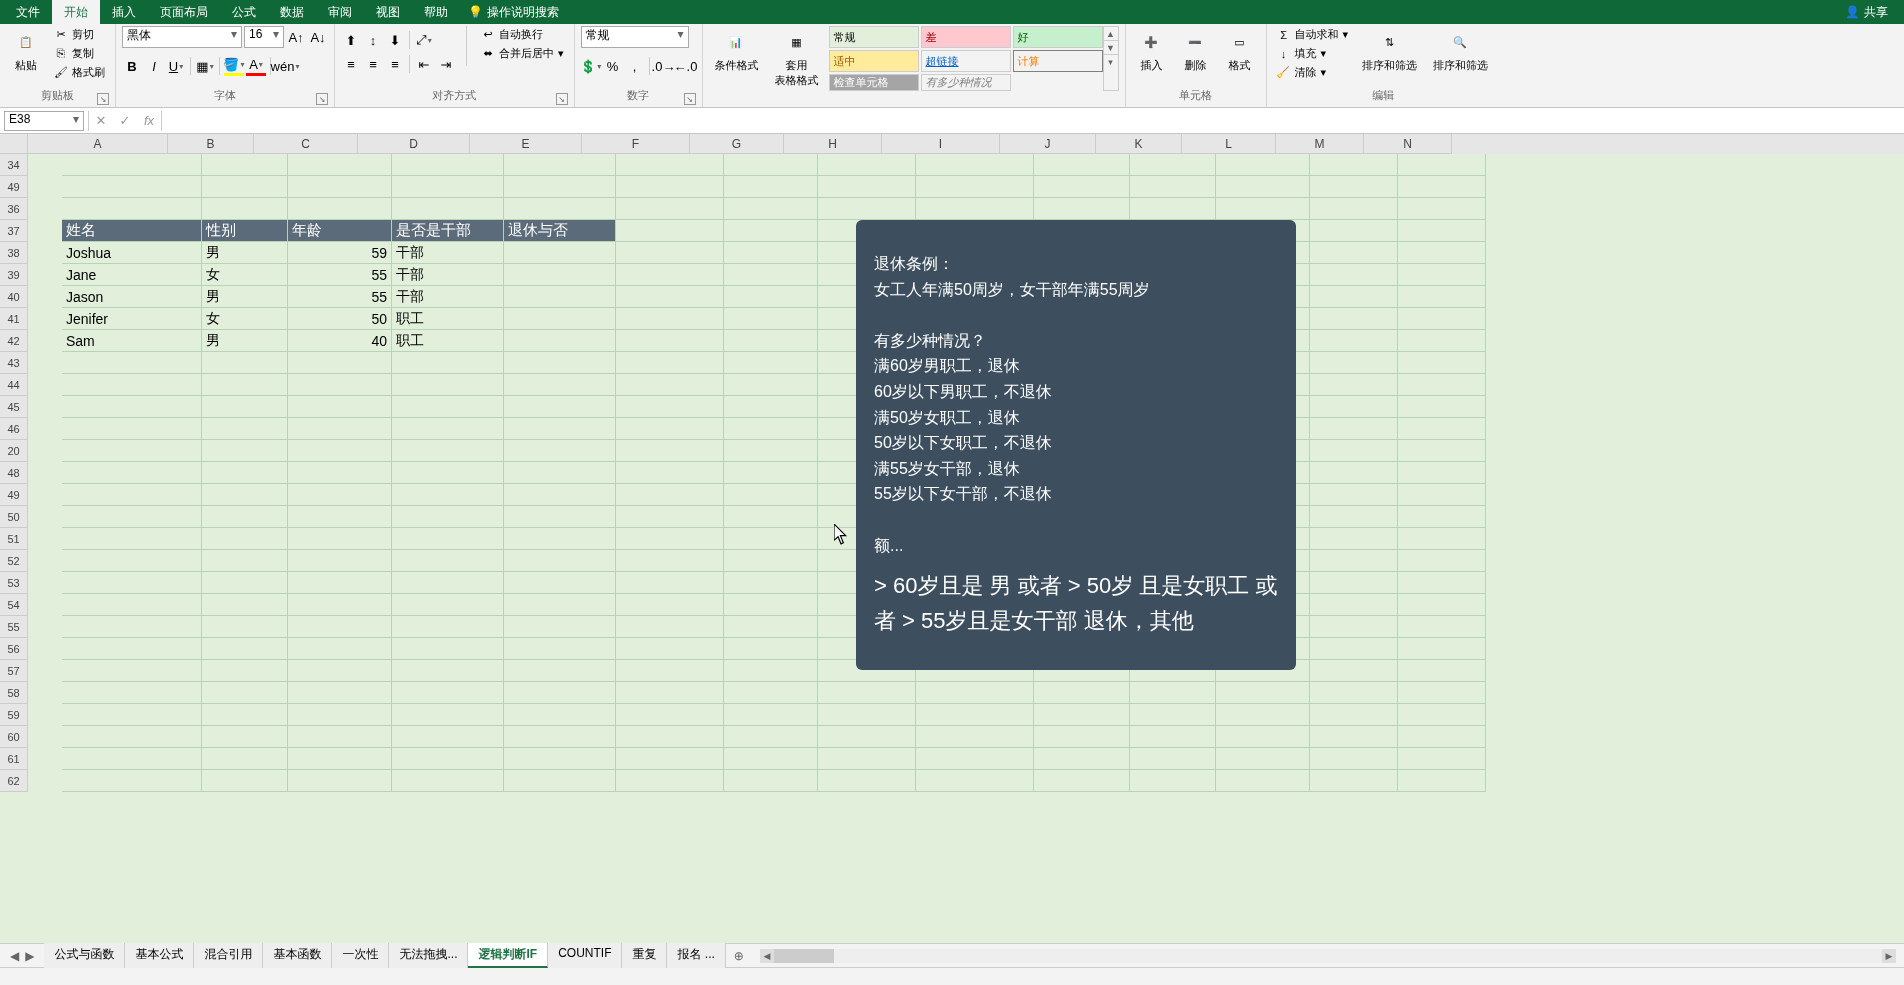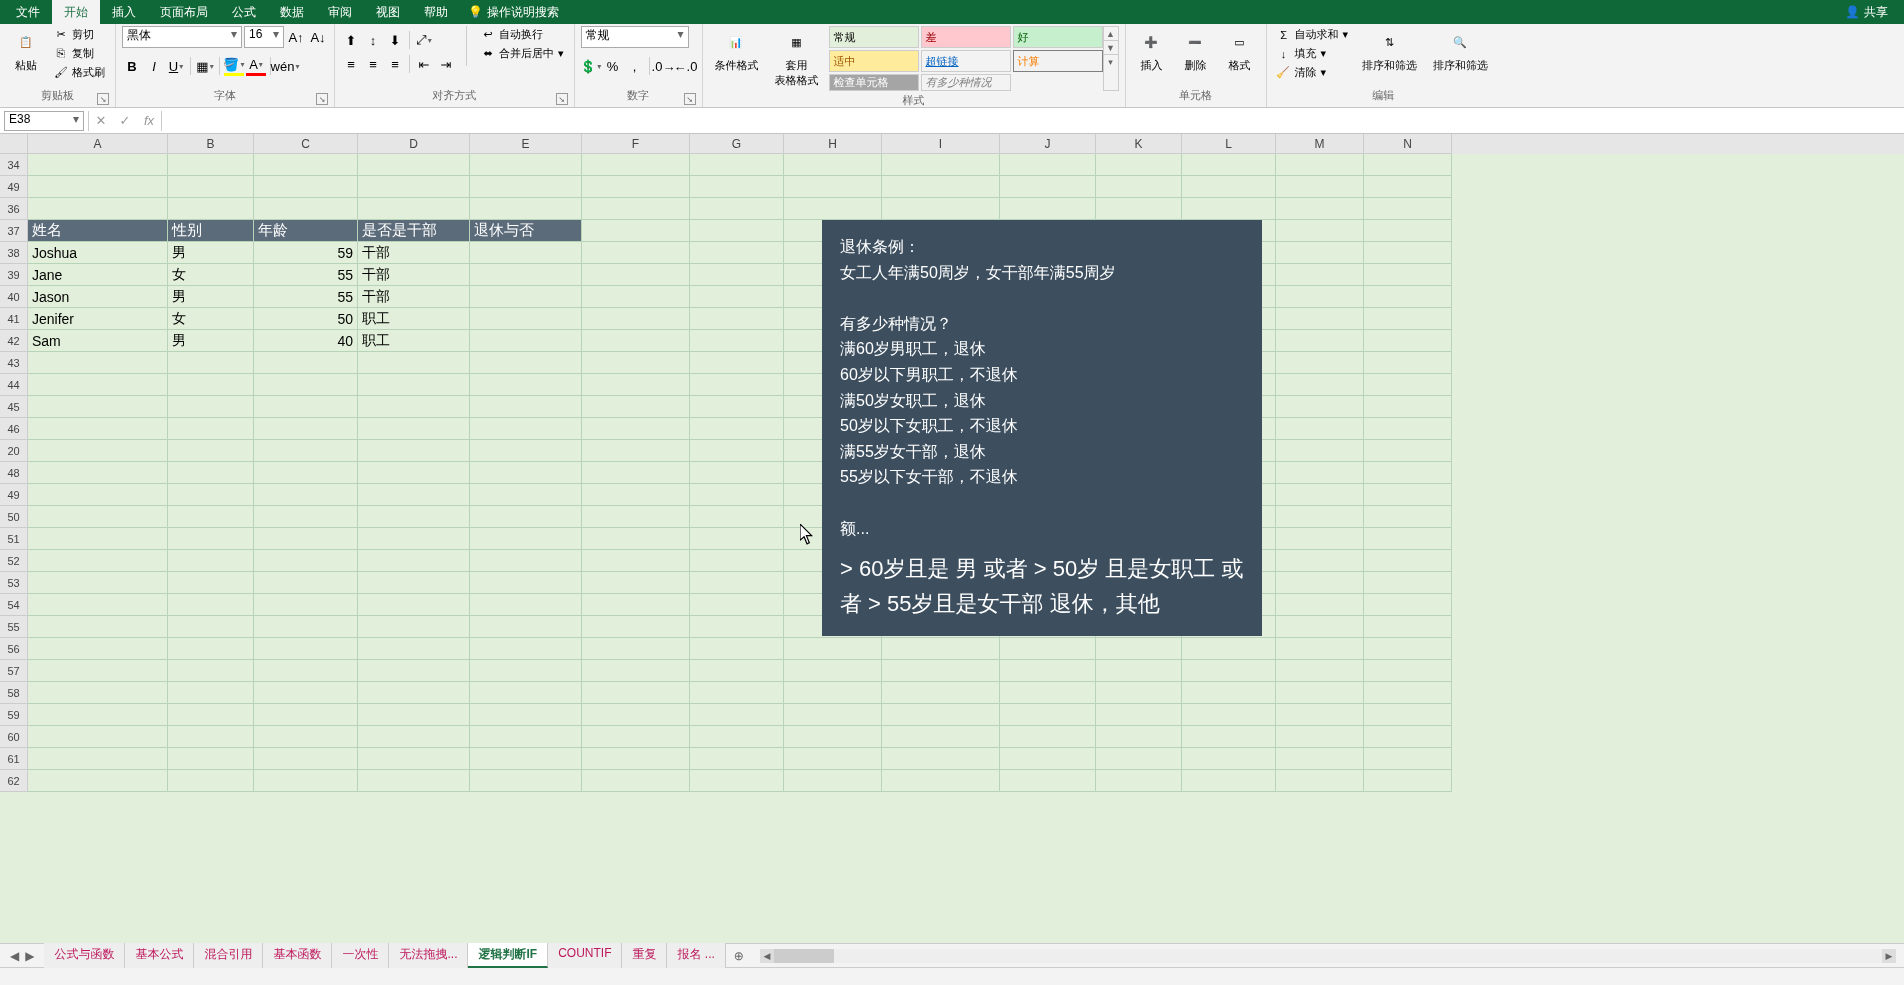--- a/index.html
+++ b/index.html
@@ -46,37 +46,37 @@
 .name-box::after{content:"▾"; position:absolute; right:4px; color:#666;}
 .fbar-btns { display:flex; border-left: 1px solid #ccc; border-right: 1px solid #ccc; height:20px;}
 .fbar-btns span{ width: 24px; display:flex; align-items:center; justify-content:center; color:#999; font-size:13px;}
 .formula-input { flex:1; height:20px; border:none; padding: 0 6px; font-size:12px;}
 
 
 .grid-container { position: relative; height: calc(100vh - 24px - 84px - 26px - 24px - 18px); overflow:hidden; background:#e2efda;}
 .col-headers { display: flex; background: #e6e6e6; position:sticky; top:0; height:20px;}
 .corner { width: 28px; height:20px; background:#e6e6e6; border-right:1px solid #ccc; border-bottom:1px solid #ccc;}
 .col-h { height:20px; border-right:1px solid #ccc; border-bottom:1px solid #ccc; text-align:center; font-size:12px; color:#444; background:#e6e6e6; display:flex; align-items:center; justify-content:center;}
-.grid-body { display:flex; height: calc(100% - 20px); overflow:hidden;}
+.grid-body { display:flex; height: calc(100% - 20px); overflow:hidden;gap:34px;}
 .row-headers { display:flex; flex-direction:column; }
 .row-h { width:28px; height:22px; border-right:1px solid #ccc; border-bottom:1px solid #ccc; background:#e6e6e6; text-align:center; font-size:11px; color:#444; display:flex; align-items:center; justify-content:center;}
 .cells { position:relative; flex:1;}
 .row { display:flex; height:22px;}
 .cell { border-right:1px solid #b8d4b8; border-bottom:1px solid #b8d4b8; padding: 0 4px; font-size:14px; display:flex; align-items:center; background:#e2efda;}
 .row.header-row .cell { background:#5b6b7a; color:#fff; font-size:15px;}
 .cell.num{justify-content:flex-end;}
 
 
-.textbox { position:absolute; background:#3d4f5f; color:#fff; padding: 14px 18px; font-size:16px; line-height:1.6;}
+.textbox { position:absolute; background:#3d4f5f; color:#fff; padding: 31px 18px; font-size:16px; line-height:1.6;border-radius:6px;}
 .textbox .big{ font-size:22px; margin-top:10px;}
 
 
 .sheet-tabs { height: 24px; display:flex; align-items:center; background:#f3f3f3; border-top:1px solid #ccc; font-size:12px;}
 .tab-nav { display:flex; gap:6px; padding: 0 10px; color:#666;}
-.sheet-tab { padding: 3px 10px; border-right:1px solid #ccc; cursor:pointer; color:#be185d; background:#eee;}
+.sheet-tab { padding: 3px 10px; border-right:1px solid #ccc; cursor:pointer; color:#000000; background:#eee;}
 .sheet-tab.active{ background:#fff; color:#217346; border-bottom:2px solid #217346; font-weight:bold;}
 .sheet-add{padding:3px 8px; color:#666;}
 .hscroll{flex:1; height:14px; margin:0 8px; background:#eee; position:relative;}
 .hscroll .thumb{position:absolute;left:0;width:60px;height:14px;background:#ccc;}
 .hscroll .arrow{position:absolute;width:14px;height:14px;background:#ddd;font-size:9px;display:flex;align-items:center;justify-content:center;color:#666;}
 
 
 .statusbar{height:18px;background:#f3f3f3;border-top:1px solid #ccc;}
 
 .cursor{position:absolute;width:14px;height:18px;pointer-events:none;}
@@ -228,21 +228,20 @@
           <div class="style-cell" style="background:#a5a5a5;color:#fff;">检查单元格</div>
           <div class="style-cell" style="color:#7f7f7f;font-style:italic;">有多少种情况</div>
         </div>
         <div class="gallery-arrows">
             <span>▲</span>
             <span>▼</span>
             <span style="border:none;">▾</span>
           </div>
       </div>
     </div>
-    <div class="ribbon-group-label">样式</div>
   </div>
 
   <div class="ribbon-group">
     <div class="ribbon-group-content">
       <div class="big-btn">
           <span class="icon">➕</span>
           <span>插入</span>
         </div>
       <div class="big-btn">
           <span class="icon">➖</span>

